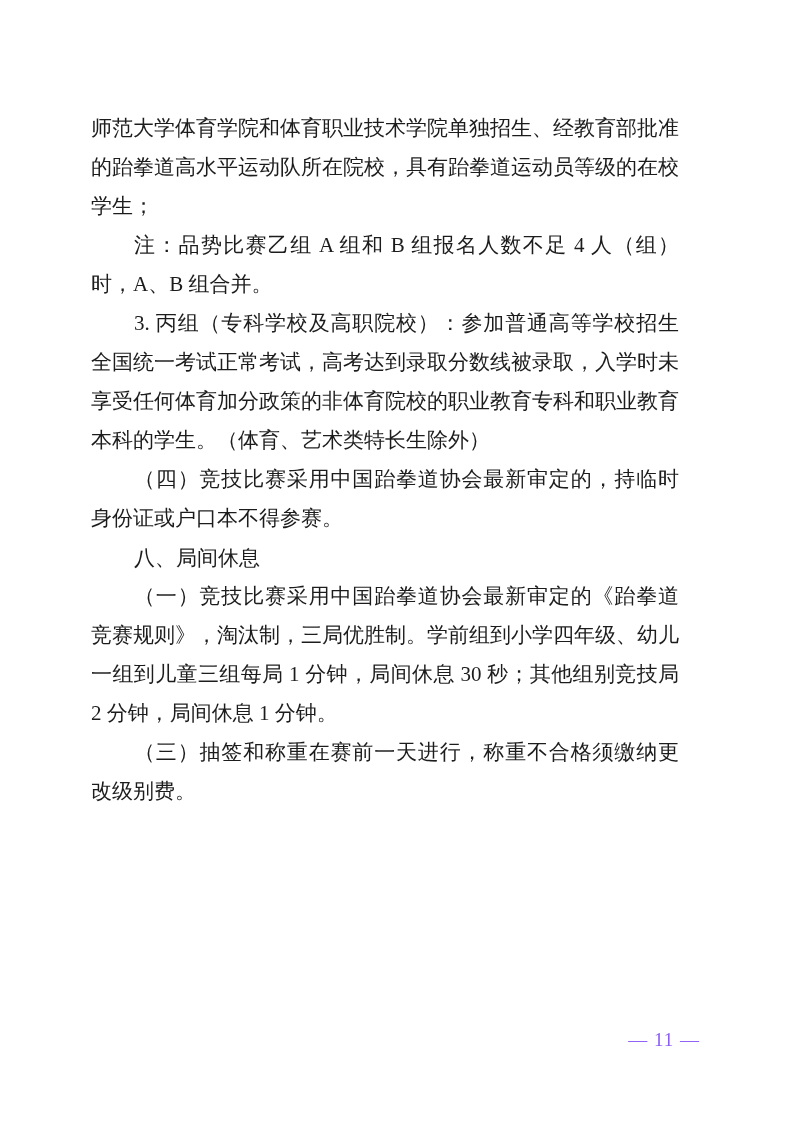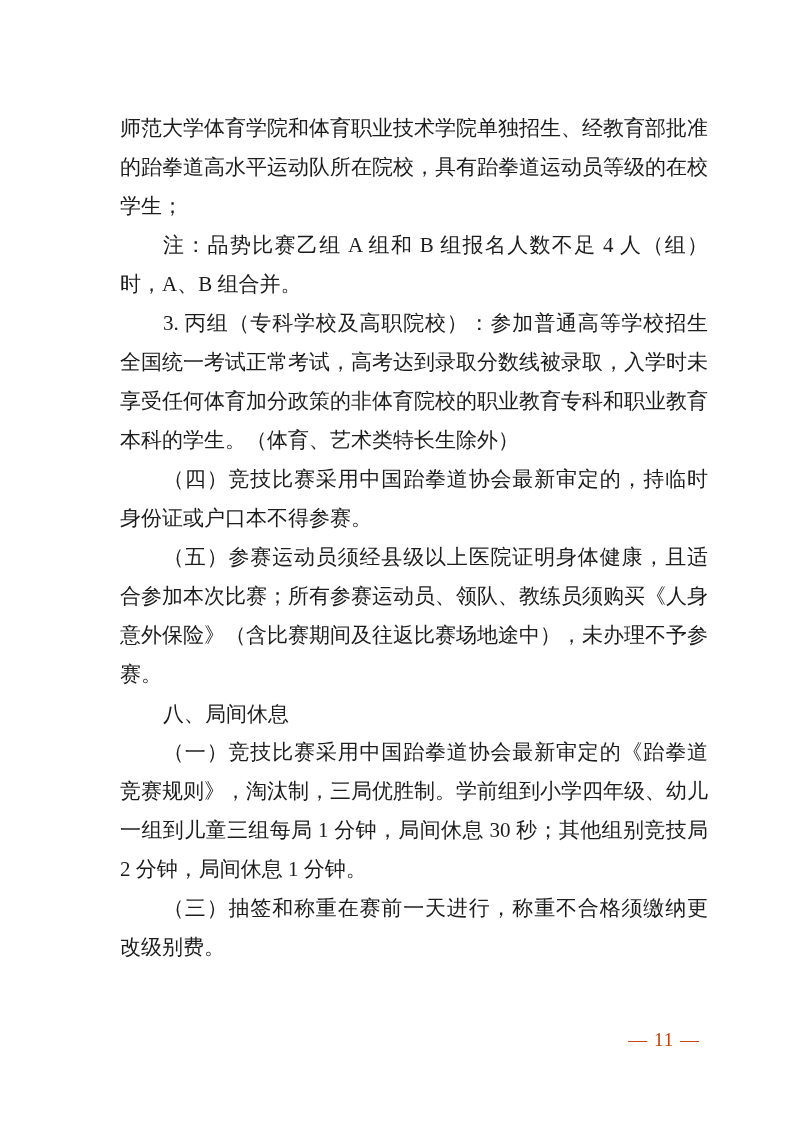--- a/index.html
+++ b/index.html
@@ -10,21 +10,21 @@
     height: 1123px;
     margin: 0 auto;
     background: #ffffff;
     overflow: hidden;
     font-family: "Liberation Serif", "DejaVu Serif", serif;
     color: #1c1c1c;
   }
   .content {
     position: absolute;
     top: 109px;
-    left: 120px;
+    left: 91px;
     width: 588px;
   }
   .content p, .content h2 {
     font-size: 21px;
     line-height: 39px;
     text-align: justify;
     font-weight: normal;
     word-break: break-all;
   }
   .indent { text-indent: 43px; }
@@ -32,35 +32,34 @@
     font-family: "Liberation Sans", "DejaVu Sans", sans-serif;
     font-weight: bold;
     text-align: left;
   }
   .footer {
     position: absolute;
     top: 1028px;
     right: 94px;
     font-size: 19px;
     line-height: 24px;
-    color: #c2410c;
+    color: #8b5cf6;
     font-family: "Liberation Serif", "DejaVu Serif", serif;
     letter-spacing: 1px;
   }
 </style>
 </head>
 <body>
 
 <div class="page">
   <div class="content">
     <p>师范大学体育学院和体育职业技术学院单独招生、经教育部批准的跆拳道高水平运动队所在院校，具有跆拳道运动员等级的在校学生；</p>
     <p class="indent">注：品势比赛乙组 A 组和 B 组报名人数不足 4 人（组）时，A、B 组合并。</p>
     <p class="indent">3. 丙组（专科学校及高职院校）：参加普通高等学校招生全国统一考试正常考试，高考达到录取分数线被录取，入学时未享受任何体育加分政策的非体育院校的职业教育专科和职业教育本科的学生。（体育、艺术类特长生除外）</p>
     <p class="indent">（四）竞技比赛采用中国跆拳道协会最新审定的，持临时身份证或户口本不得参赛。</p>
-    <p class="indent">（五）参赛运动员须经县级以上医院证明身体健康，且适合参加本次比赛；所有参赛运动员、领队、教练员须购买《人身意外保险》（含比赛期间及往返比赛场地途中），未办理不予参赛。</p>
     <h2 class="indent heading">八、局间休息</h2>
     <p class="indent">（一）竞技比赛采用中国跆拳道协会最新审定的《跆拳道竞赛规则》，淘汰制，三局优胜制。学前组到小学四年级、幼儿一组到儿童三组每局 1 分钟，局间休息 30 秒；其他组别竞技局 2 分钟，局间休息 1 分钟。</p>
     <p class="indent">（三）抽签和称重在赛前一天进行，称重不合格须缴纳更改级别费。</p>
   </div>
   <div class="footer">
     <span>— 11 —</span>
   </div>
 </div>
 
 </body></html>

